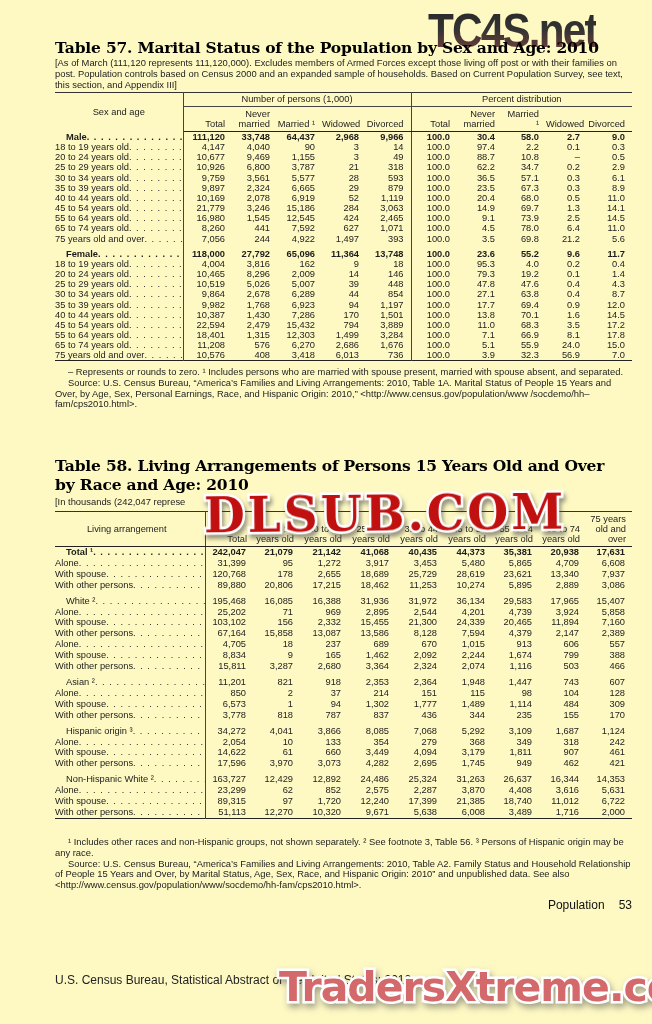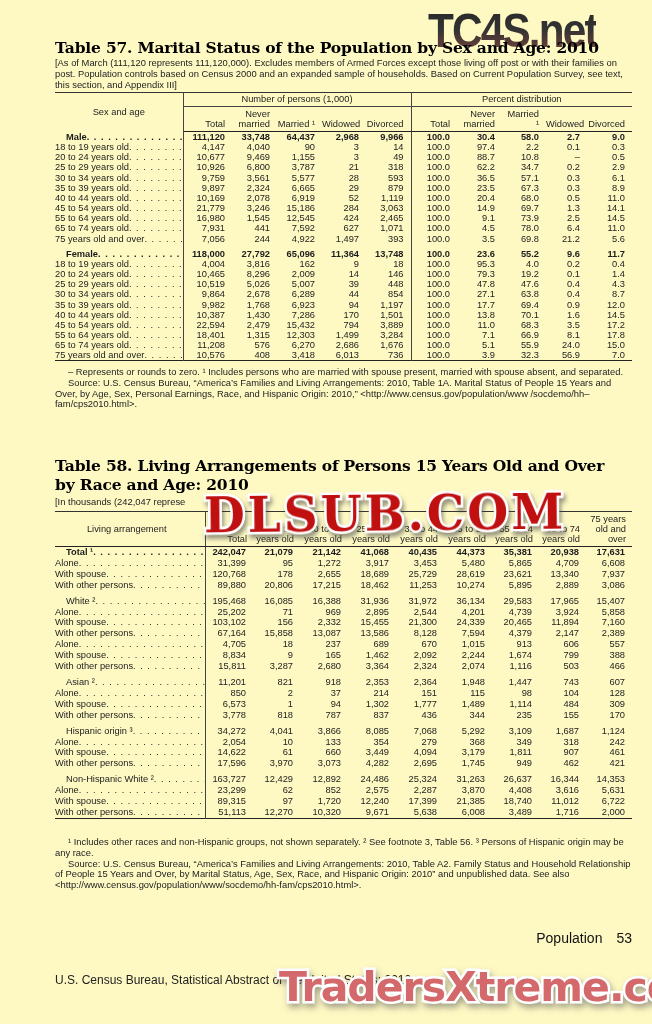--- a/index.html
+++ b/index.html
@@ -60,21 +60,21 @@
   tbody tr td { line-height:10.15px; }
   .t58 tbody tr td { line-height:10.9px; }
   tbody tr.gap td { padding-top:5px; }
   tbody tr.b td { font-weight:bold; }
   .stubwrap { display:flex; overflow:hidden; }
   .stubwrap .lbl { white-space:nowrap; }
   .stubwrap .lbl.ind { padding-left:11px; }
   .stubwrap .dots { flex:1; overflow:hidden; white-space:nowrap; color:#1c1c1c; }
   .stubwrap .dots::after { content:" . . . . . . . . . . . . . . . . . . . . . . . . . . . ."; letter-spacing:1px; }
   
-  .pg-footer-right { position:absolute; right:20px; top:930px; font-size:14px; color:#111; }
+  .pg-footer-right { position:absolute; right:20px; top:898px; font-size:12px; color:#111; }
   .pg-footer-right .sec { margin-right:14px; }
   .pg-footer-src { position:absolute; left:55px; top:973px; font-size:12px; color:#222; }
 </style>
 </head>
 <body>
 
 <div class="page">
 
   <div class="wm wm-top">TC4S.net</div>
 
@@ -279,21 +279,21 @@
             <td class="num">2.5</td>
             <td class="num">14.5</td>
           </tr>
           <tr>
             <td class="stub stubr">
               <div class="stubwrap">
                 <span class="lbl">65 to 74 years old</span>
                 <span class="dots"></span>
               </div>
             </td>
-            <td class="num">7,931</td>
+            <td class="num">8,260</td>
             <td class="num">441</td>
             <td class="num">7,592</td>
             <td class="num">627</td>
             <td class="num">1,071</td>
             <td class="num vl">100.0</td>
             <td class="num">4.5</td>
             <td class="num">78.0</td>
             <td class="num">6.4</td>
             <td class="num">11.0</td>
           </tr>

